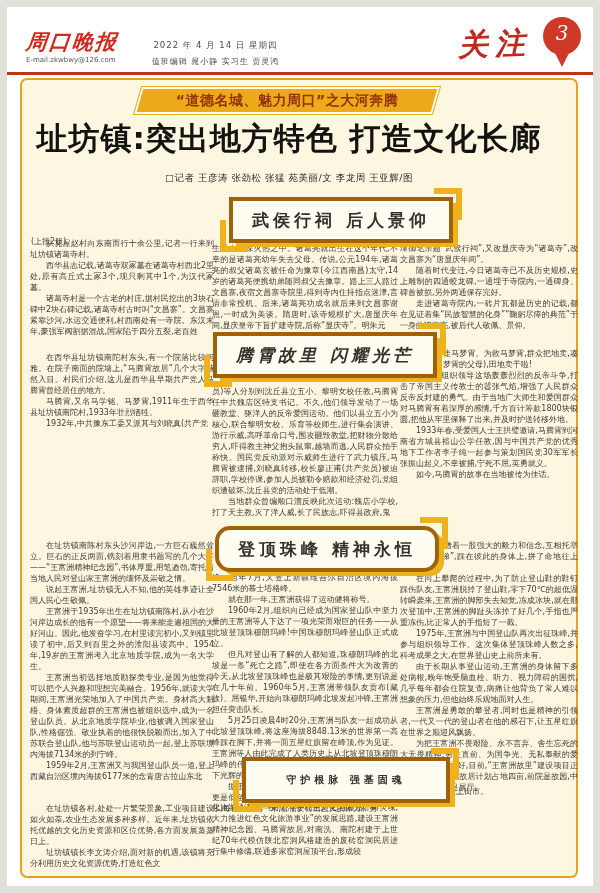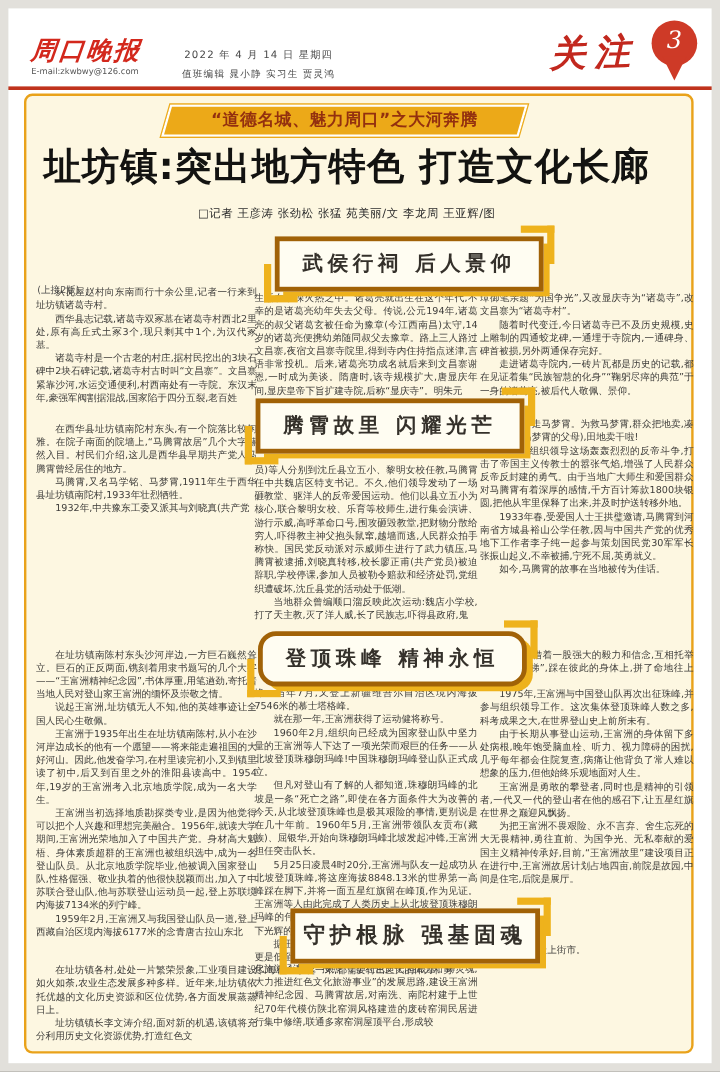--- a/index.html
+++ b/index.html
@@ -44,24 +44,24 @@
   
   .h-box{position:absolute;background:#fffdf2;border:4px solid #a16207;text-align:center;
         font-family:"DejaVu Serif",serif;color:#34302a;
         box-shadow:6px 5px 0 -1px #eeb21c;z-index:2;}
   .h-box .ht{line-height:38px;font-size:17px;letter-spacing:4px;font-weight:bold;}
   .h-box:before{content:"";position:absolute;left:-13px;bottom:-13px;width:22px;height:26px;
         border-left:6px solid #eeb21c;border-bottom:6px solid #eeb21c;}
   .h-box:after{content:"";position:absolute;right:-13px;top:-13px;width:22px;height:26px;
         border-right:6px solid #eeb21c;border-top:6px solid #eeb21c;}
   #hbox1{left:229px;top:197px;width:216px;height:38px;}
-  #hbox2{left:213px;top:332px;width:216px;height:38px;}
+  #hbox2{left:213px;top:332px;width:216px;height:38px;font-style:italic;}
   #hbox3{left:215px;top:526px;width:216px;height:38px;border-radius:15px;}
   #hbox4{left:242px;top:757px;width:200px;height:38px;}
-  #hbox4 .ht{font-size:18px;}
+  #hbox4 .ht{font-size:10px;}
 
   
   .tcol{position:absolute;font-size:8px;line-height:11px;color:#3c3b39;text-align:justify;}
   .tcol p{margin:0;text-indent:2em;}
   .tcol p.cont{text-indent:0;}
   #col-la{left:30px; top:238px;width:184px;}
   #col-m1{left:212px;top:243px;width:186px;}
   #col-r1{left:400px;top:243px;width:178px;}
   #col-lb{left:30px; top:352px;width:184px;}
   #col-m2{left:212px;top:386px;width:186px;}
@@ -116,21 +116,21 @@
 
   <div class="tcol" id="col-la">
       <p>从瓦屋赵村向东南而行十余公里,记者一行来到址坊镇诸葛寺村。</p>
       <p>西华县志记载,诸葛寺双冢墓在诸葛寺村西北2里处,原有高丘式土冢3个,现只剩其中1个,为汉代冢墓。</p>
       <p>诸葛寺村是一个古老的村庄,据村民挖出的3块石碑中2块石碑记载,诸葛寺村古时叫“文昌寨”。文昌寨紧靠沙河,水运交通便利,村西南处有一寺院。东汉末年,豪强军阀割据混战,国家陷于四分五裂,老百姓</p>
     </div>
   <div class="tcol" id="col-m1">
       <p class="cont">生活在水深火热之中。诸葛亮就出生在这个年代,不幸的是诸葛亮幼年失去父母。传说,公元194年,诸葛亮的叔父诸葛玄被任命为豫章(今江西南昌)太守,14岁的诸葛亮便携幼弟随同叔父去豫章。路上三人路过文昌寨,夜宿文昌寨寺院里,得到寺内住持指点迷津,言语非常投机。后来,诸葛亮功成名就后来到文昌寨谢恩,一时成为美谈。隋唐时,该寺规模扩大,唐显庆年间,显庆皇帝下旨扩建寺院,后称“显庆寺”。明朱元</p>
     </div>
   <div class="tcol" id="col-r1">
-      <p class="cont">璋御笔亲题“为国争光”,又改显庆寺为“诸葛寺”,改文昌寨为“诸葛寺村”。</p>
+      <p class="cont">璋御笔亲题“武侯行祠”,又改显庆寺为“诸葛寺”,改文昌寨为“唐显庆年间”。</p>
       <p>随着时代变迁,今日诸葛寺已不及历史规模,史上雕制的四通蛟龙碑,一通埋于寺院内,一通碑身、碑首被损,另外两通保存完好。</p>
       <p>走进诸葛寺院内,一砖片瓦都是历史的记载,都在见证着集“民族智慧的化身”“鞠躬尽瘁的典范”于一身的诸葛亮,被后代人敬佩、景仰。</p>
     </div>
 
   <div class="tcol" id="col-lb">
       <p>在西华县址坊镇南陀村东头,有一个院落比较闲雅。在院子南面的院墙上,“马腾霄故居”几个大字赫然入目。村民们介绍,这儿是西华县早期共产党人马腾霄曾经居住的地方。</p>
       <p>马腾霄,又名马学铭、马梦霄,1911年生于西华县址坊镇南陀村,1933年壮烈牺牲。</p>
       <p>1932年,中共豫东工委又派其与刘晓真(共产党</p>
     </div>
   <div class="tcol" id="col-m2">
@@ -154,20 +154,21 @@
   <div class="tcol" id="col-m3">
       <p class="cont">峰。当年7月,又登上新疆维吾尔自治区境内海拔7546米的慕士塔格峰。</p>
       <p>就在那一年,王富洲获得了运动健将称号。</p>
       <p>1960年2月,组织向已经成为国家登山队中坚力量的王富洲等人下达了一项光荣而艰巨的任务——从北坡登顶珠穆朗玛峰!中国珠穆朗玛峰登山队正式成立。</p>
       <p>但凡对登山有了解的人都知道,珠穆朗玛峰的北坡是一条“死亡之路”,即使在各方面条件大为改善的今天,从北坡登顶珠峰也是极其艰险的事情,更别说是在几十年前。1960年5月,王富洲带领队友贡布(藏族)、屈银华,开始向珠穆朗玛峰北坡发起冲锋,王富洲担任突击队长。</p>
       <p>5月25日凌晨4时20分,王富洲与队友一起成功从北坡登顶珠峰,将这座海拔8848.13米的世界第一高峰踩在脚下,并将一面五星红旗留在峰顶,作为见证。王富洲等人由此完成了人类历史上从北坡登顶珠穆朗玛峰的伟大壮举,在中国登山史乃至世界登山史上留下光辉的一页。</p>
       <p>据王富洲本人生前讲述,珠峰上的气压很低,气温更是低至零下70℃,在登顶的最后阶段,一行人体力耗尽,每往上攀爬一米,都需要付出巨大的体力和勇</p>
     </div>
   <div class="tcol" id="col-r3">
       <p class="cont">气,完全是凭借着一股强大的毅力和信念,互相托举着,踩成“人梯”,踩在彼此的身体上,拼了命地往上爬。</p>
+      <p>在向上攀爬的过程中,为了防止登山鞋的鞋钉踩伤队友,王富洲脱掉了登山鞋,零下70℃的超低温转瞬袭来,王富洲的脚部失去知觉,冻成冰块,就在那次登顶中,王富洲的脚趾头冻掉了好几个,手指也严重冻伤,比正常人的手指短了一截。</p>
       <p>1975年,王富洲与中国登山队再次出征珠峰,并参与组织领导工作。这次集体登顶珠峰人数之多,科考成果之大,在世界登山史上前所未有。</p>
       <p>由于长期从事登山运动,王富洲的身体留下多处病根,晚年饱受脑血栓、听力、视力障碍的困扰,几乎每年都会住院复查,病痛让他背负了常人难以想象的压力,但他始终乐观地面对人生。</p>
       <p>王富洲是勇敢的攀登者,同时也是精神的引领者,一代又一代的登山者在他的感召下,让五星红旗在世界之巅迎风飘扬。</p>
       <p>为把王富洲不畏艰险、永不言弃、舍生忘死的大无畏精神,勇往直前、为国争光、无私奉献的爱国主义精神传承好,目前,“王富洲故里”建设项目正在进行中,王富洲故居计划占地四亩,前院是故园,中间是住宅,后院是展厅。</p>
     </div>
 
   <div class="tcol" id="col-ld">
       <p>在址坊镇各村,处处一片繁荣景象,工业项目建设如火如荼,农业生态发展多种多样。近年来,址坊镇依托优越的文化历史资源和区位优势,各方面发展蒸蒸日上。</p>
       <p>址坊镇镇长李文涛介绍,面对新的机遇,该镇将充分利用历史文化资源优势,打造红色文</p>
     </div>

